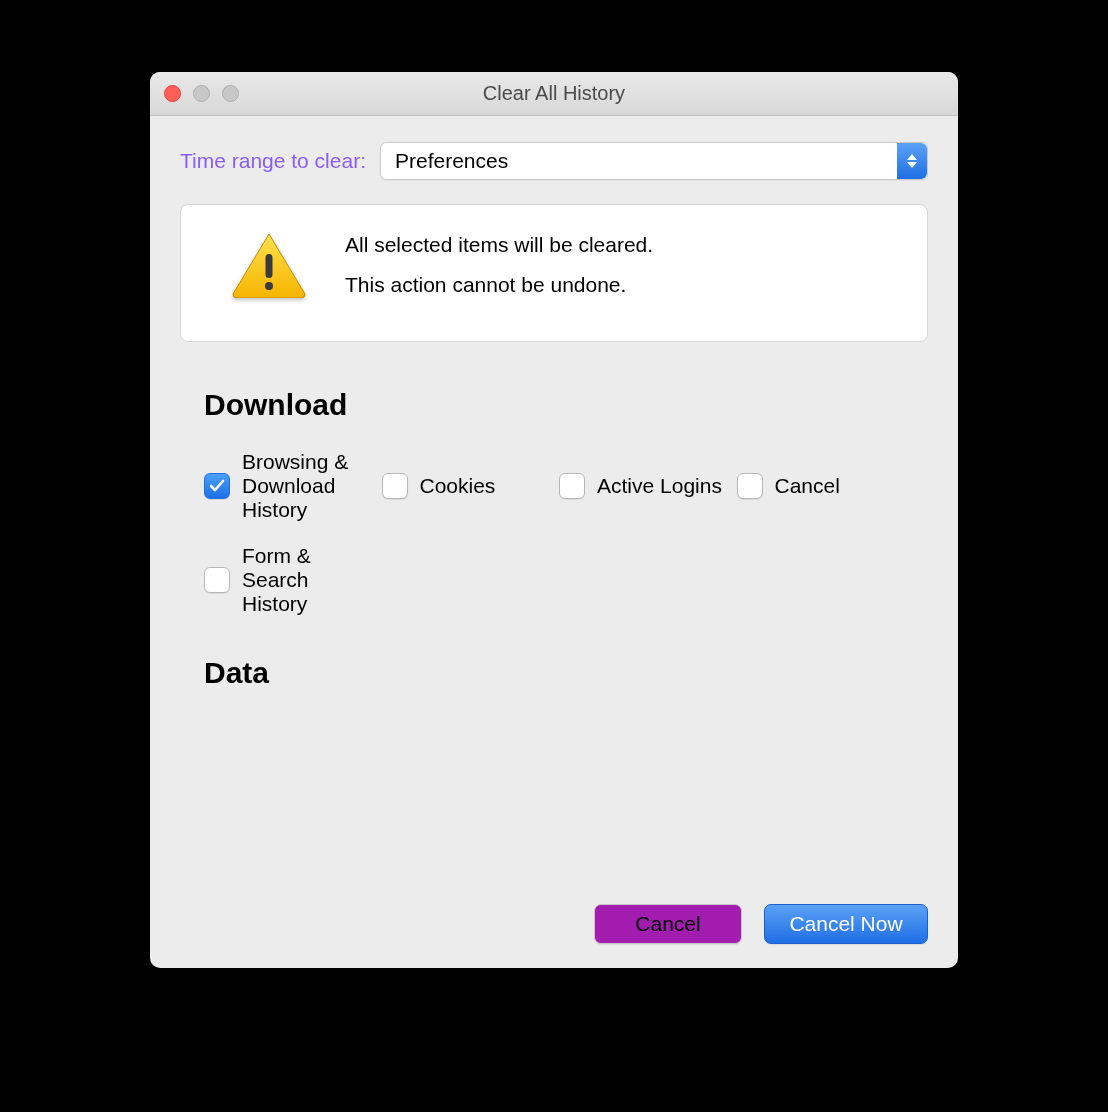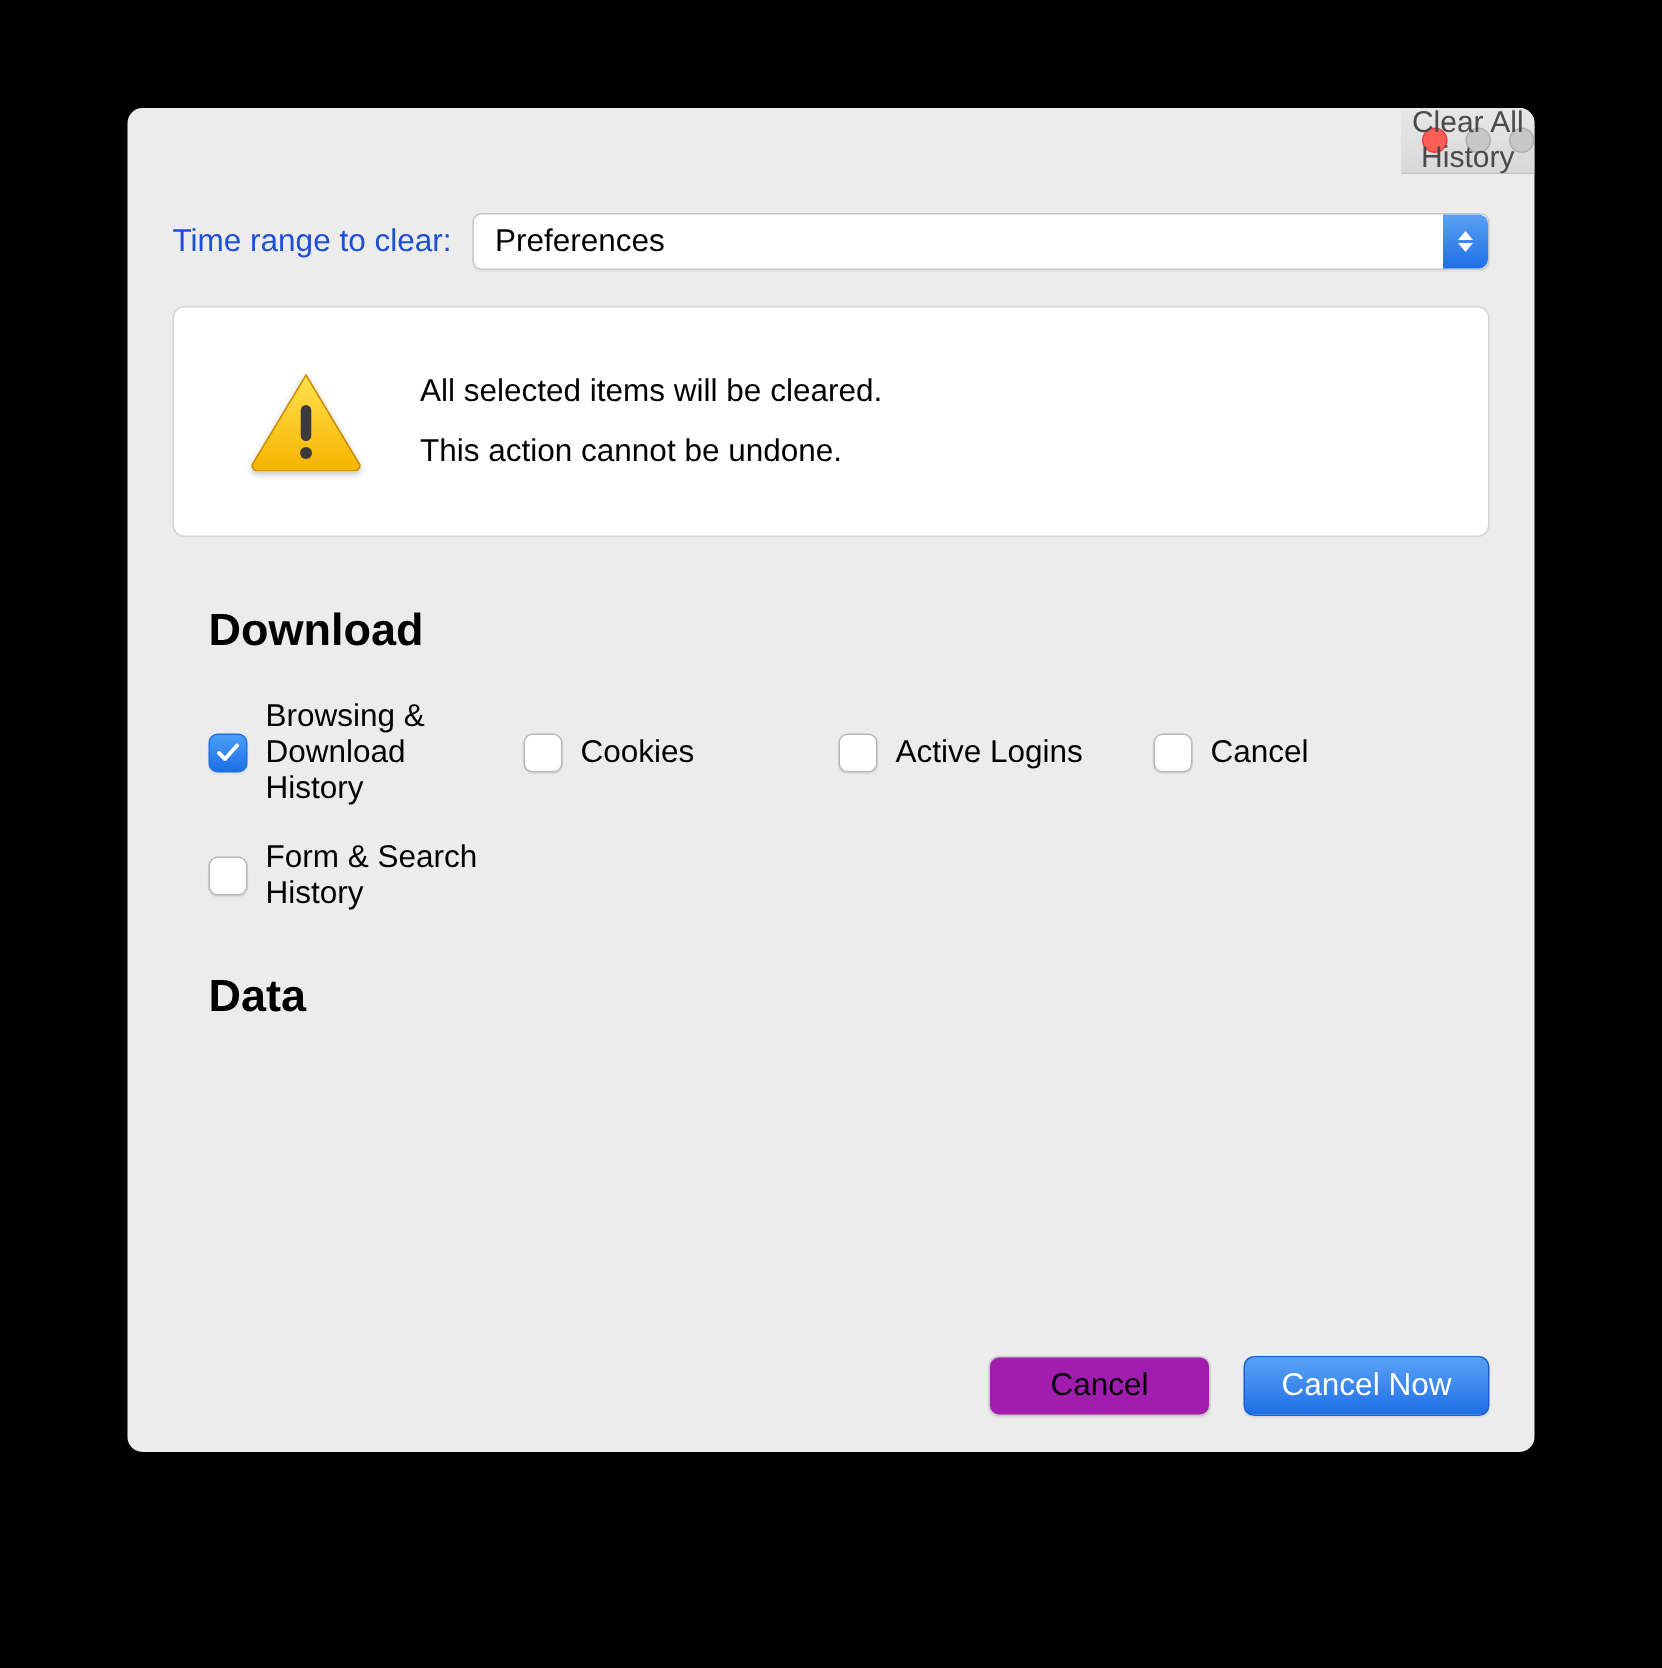--- a/index.html
+++ b/index.html
@@ -7,29 +7,28 @@
       width: 1108px;
       height: 1112px;
       background: #000;
       font-family: -apple-system, BlinkMacSystemFont, "Helvetica Neue", Arial, sans-serif;
       display: flex;
       align-items: flex-start;
       justify-content: center;
       padding-top: 72px;
     }
     .window {
-      width: 938px;
+      width: 808px;
       height: 896px;
       background: #ececec;
       border-radius: 10px;
       box-shadow: 0 20px 60px rgba(0,0,0,0.5);
       overflow: hidden;
       display: flex;
       flex-direction: column;
-      align-items: flex-end;
     }
     .titlebar {
       height: 44px;
       background: linear-gradient(#e8e8e8, #d8d8d8);
       border-bottom: 1px solid #c2c2c2;
       display: flex;
       align-items: center;
       position: relative;
     }
     .traffic-lights {
@@ -60,21 +59,21 @@
       flex-direction: column;
     }
     .time-row {
       display: flex;
       align-items: center;
       gap: 14px;
       margin-bottom: 24px;
     }
     .time-label {
       font-size: 21px;
-      color: #1d4ed8;
+      color: #8b5cf6;
       white-space: nowrap;
     }
     .select-wrap {
       flex: 1;
       position: relative;
       height: 38px;
       background: #fff;
       border: 1px solid #c8c8c8;
       border-radius: 6px;
       display: flex;
@@ -97,21 +96,21 @@
       justify-content: center;
       gap: 2px;
     }
     .chev { width: 0; height: 0; }
     .chev.up { border-left: 5px solid transparent; border-right: 5px solid transparent; border-bottom: 6px solid #fff; }
     .chev.down { border-left: 5px solid transparent; border-right: 5px solid transparent; border-top: 6px solid #fff; }
     .warning-box {
       background: #fff;
       border: 1px solid #d6d6d6;
       border-radius: 8px;
-      padding: 36px 30px 36px 50px;
+      padding: 20px 30px 36px 50px;
       display: flex;
       align-items: center;
       gap: 38px;
       margin-bottom: 34px;
     }
     .warning-icon { width: 76px; height: 66px; flex-shrink: 0; filter: drop-shadow(0 2px 2px rgba(0,0,0,0.25)); }
     .warning-text { font-size: 21px; color: #000; line-height: 1.9; }
     .section-heading {
       font-size: 30px;
       font-weight: 700;

